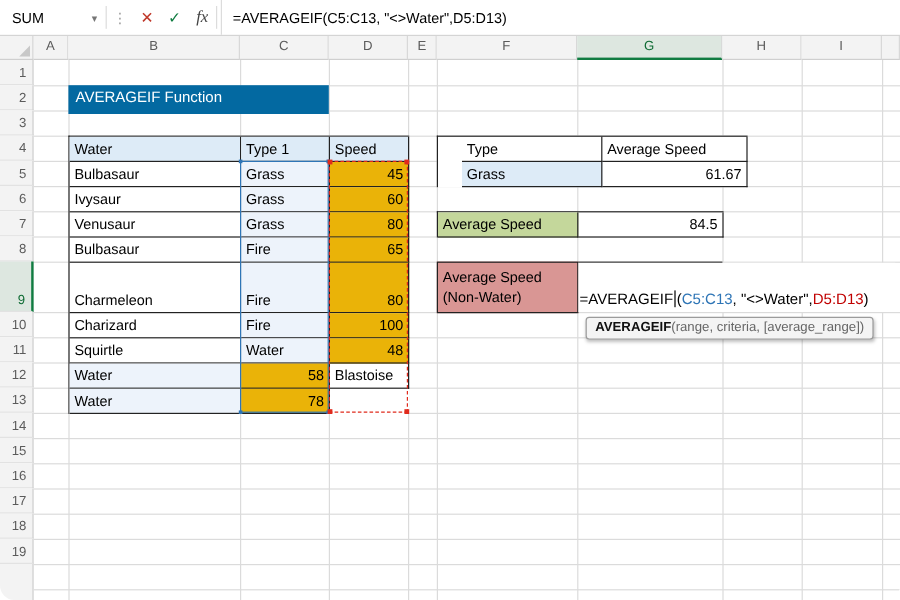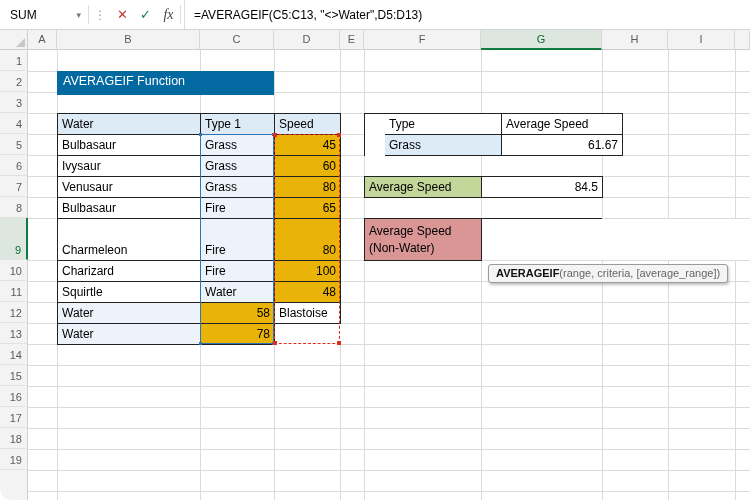--- a/index.html
+++ b/index.html
@@ -235,18 +235,27 @@
     <div class="xl-cell num">84.5</div>
   </div>
 
   <div class="nonwater">
     <span>Average Speed</span>
     <span>(Non-Water)</span>
   </div>
   <div class="g9-topline"></div>
 
   <div class="edit-area"></div>
+  <div id="g9-formula">
+    <span>=AVERAGEIF</span>
+    <span class="cursor"></span>
+    <span>(</span>
+    <span class="ref1">C5:C13</span>
+    <span>, "&lt;&gt;Water",</span>
+    <span class="ref2">D5:D13</span>
+    <span>)</span>
+  </div>
 
   <div id="fn-tooltip">
     <span class="tt-fn">AVERAGEIF</span><span class="tt-args">(range, criteria, [average_range])</span>
   </div>
 
 </div>
 
 </body></html>

